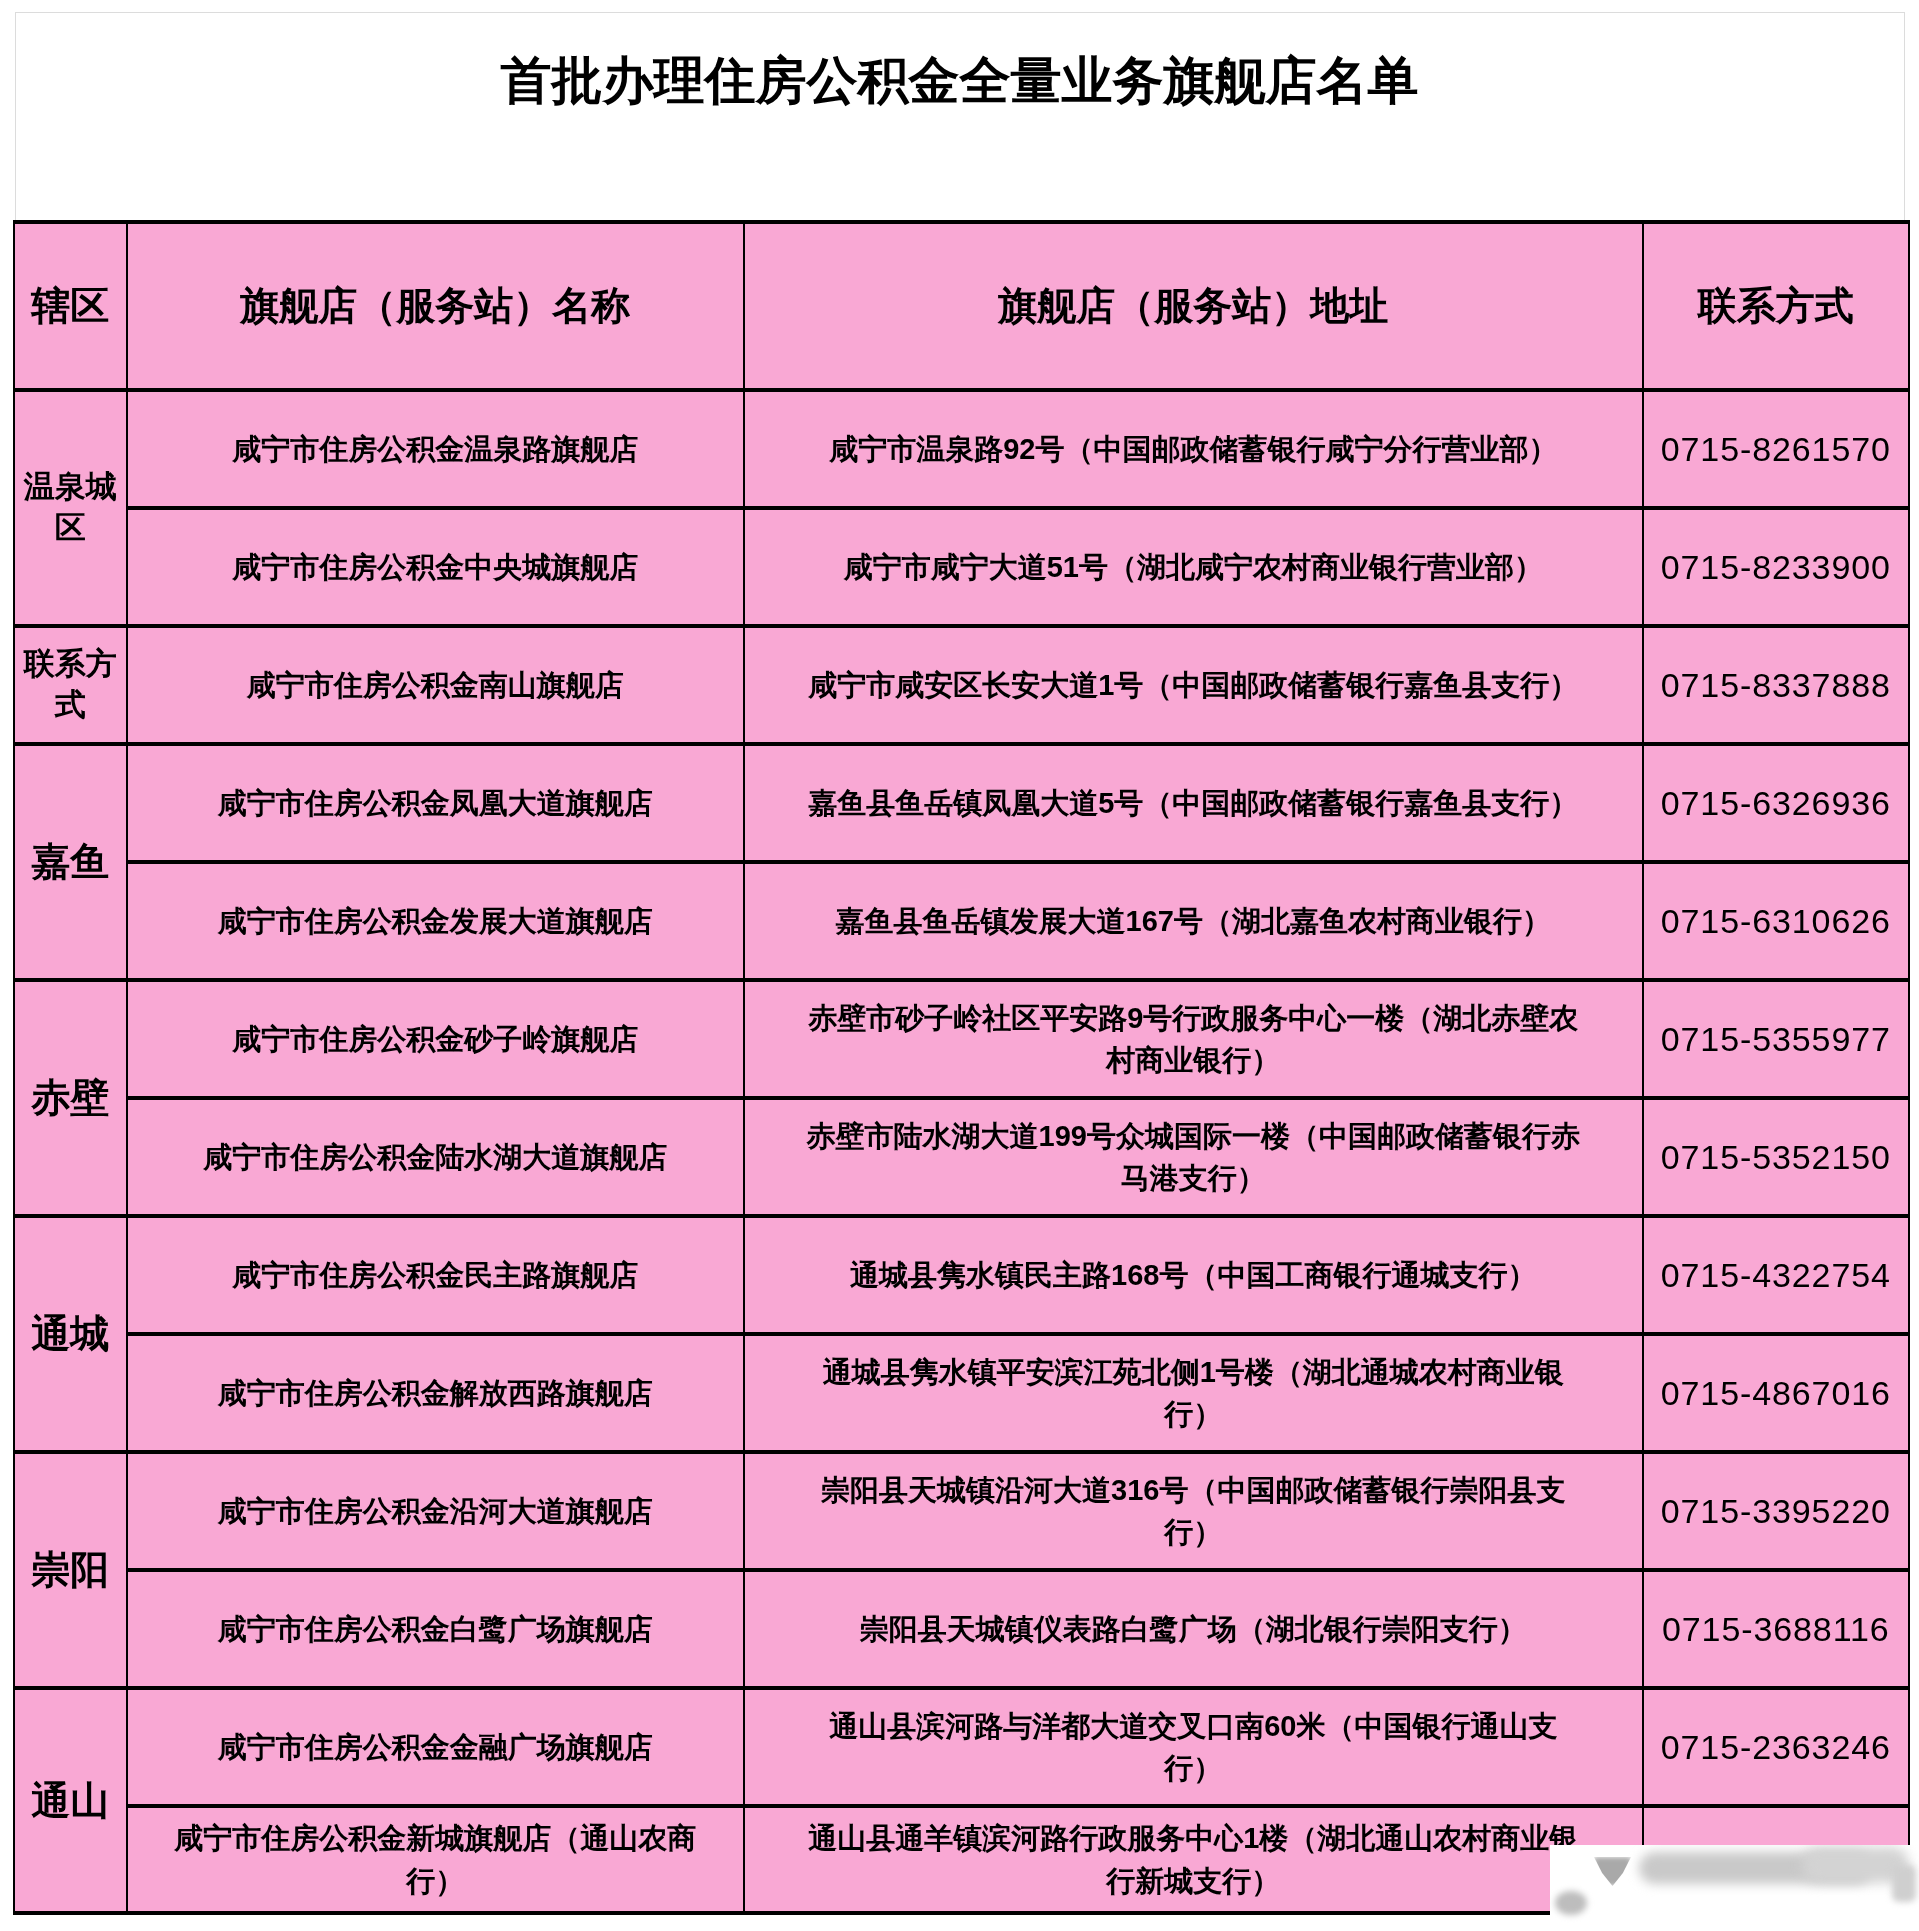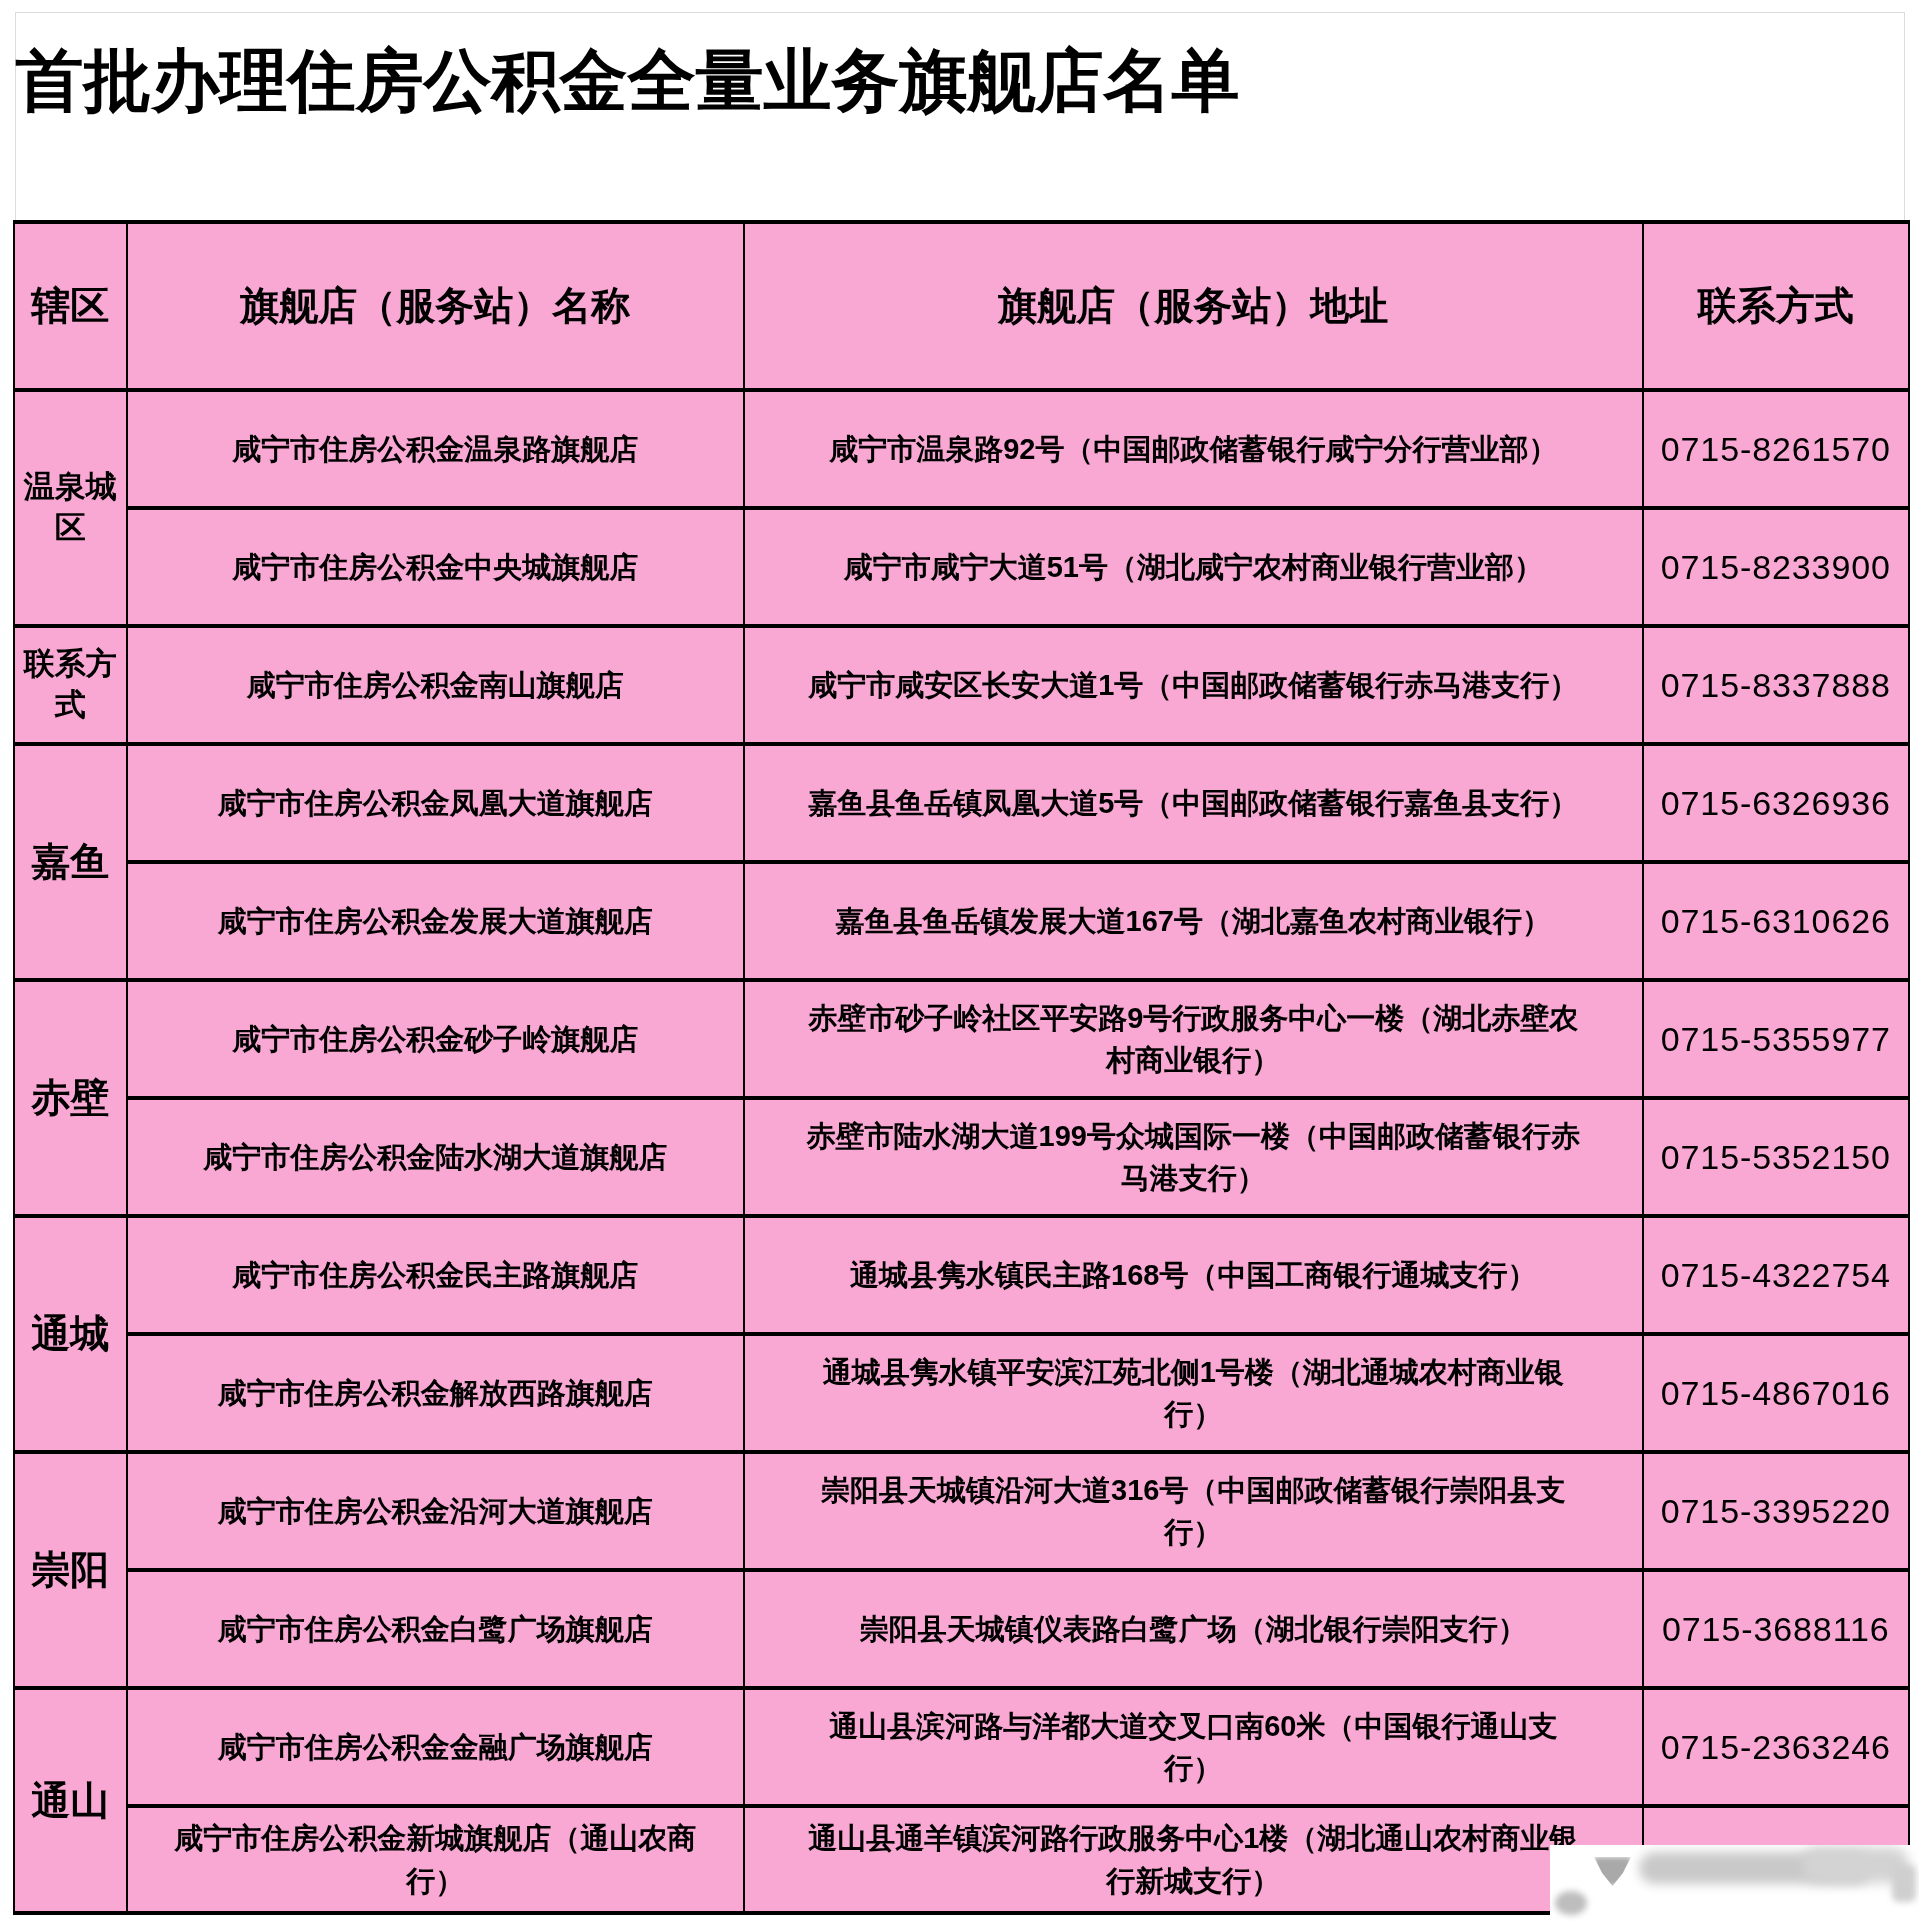--- a/index.html
+++ b/index.html
@@ -27,21 +27,22 @@
     display:flex;
     align-items:center;
     padding-left:20.4px;
     font-size:36px;
     font-weight:700;
   }
   .title-row{
     height:137px;
     display:flex;
     align-items:center;
-    font-size:68px;
+    justify-content:center;
+    font-size:51px;
     font-weight:700;
     white-space:nowrap;
   }
   
   table.store-table{
     position:absolute;
     left:12.8px; top:220px;
     width:1894px;
     border-collapse:collapse;
     table-layout:fixed;
@@ -171,21 +172,21 @@
     </tr>
     <tr>
       <td class="store">咸宁市住房公积金中央城旗舰店</td>
       <td class="addr">咸宁市咸宁大道51号（湖北咸宁农村商业银行营业部）</td>
       <td class="phone">0715-8233900</td>
     </tr>
 
     <tr>
       <td class="district small">联系方式</td>
       <td class="store">咸宁市住房公积金南山旗舰店</td>
-      <td class="addr">咸宁市咸安区长安大道1号（中国邮政储蓄银行赤马港支行）</td>
+      <td class="addr">咸宁市咸安区长安大道1号（中国邮政储蓄银行嘉鱼县支行）</td>
       <td class="phone">0715-8337888</td>
     </tr>
 
     <tr>
       <td class="district" rowspan="2">嘉鱼</td>
       <td class="store">咸宁市住房公积金凤凰大道旗舰店</td>
       <td class="addr">嘉鱼县鱼岳镇凤凰大道5号（中国邮政储蓄银行嘉鱼县支行）</td>
       <td class="phone">0715-6326936</td>
     </tr>
     <tr>

